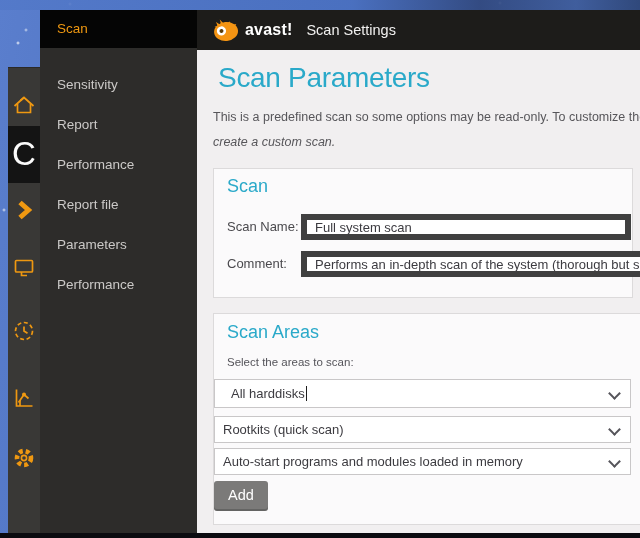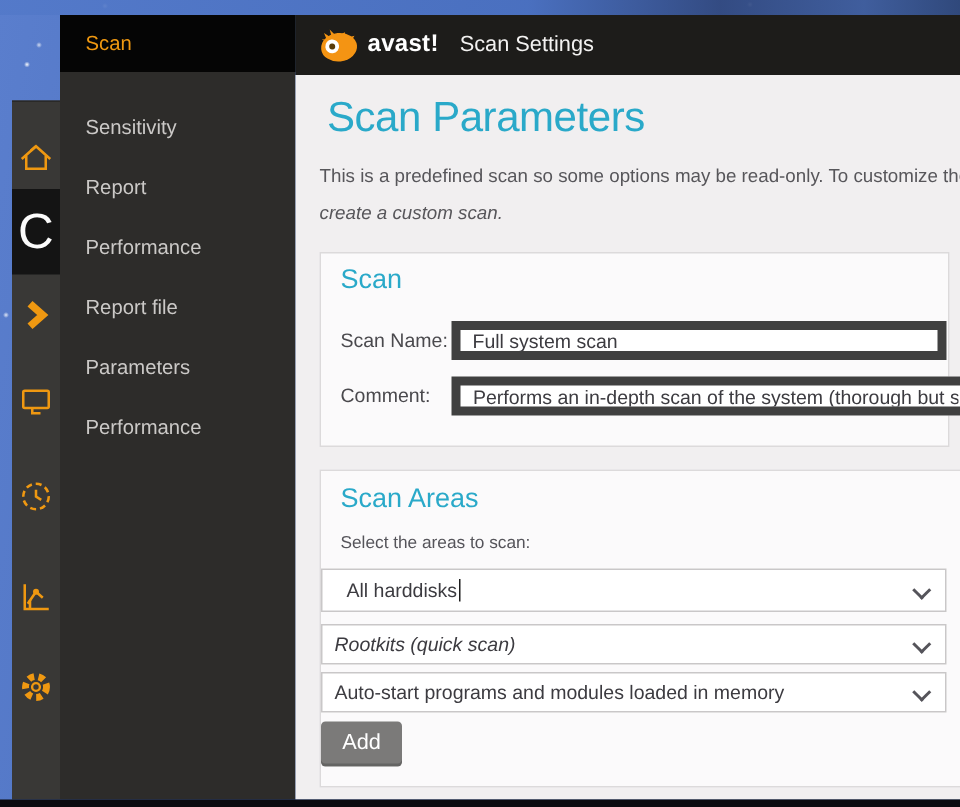--- a/index.html
+++ b/index.html
@@ -80,21 +80,21 @@
     font-size:13px; padding:0 8px; font-family:inherit; outline:none;
   }
   .select-label { position:absolute; left:30px; top:306px; color:#55545a; font-size:11.5px; }
   .dropdown {
     position:absolute; left:17px; width:417px; height:27px; box-sizing:border-box;
     background:#fff; border:1px solid #c9c7c8; line-height:25px;
     color:#3c3b40; font-size:13px; padding:0 26px 0 8px;
     white-space:nowrap; overflow:hidden; cursor:default;
   }
   .dd1 { top:329px; height:29px; line-height:27px;padding-left:16px; }
-  .dd2 { top:366px;font-style:italic; }
+  .dd2 { top:366px; }
   .dd3 { top:398px; }
   .chev {
     position:absolute; right:11px; top:8px; width:7px; height:7px;
     border-right:2px solid #55545a; border-bottom:2px solid #55545a;
     transform:rotate(45deg);
   }
   .caret { display:inline-block; width:1px; height:15px; background:#1d1d1d; margin-left:1px; vertical-align:-3px; }
   .add-btn {
     position:absolute; left:17px; top:431px; width:54px; height:30px;
     background:#7b7a79; color:#fff; font-size:14.5px; text-align:center; line-height:29px;

